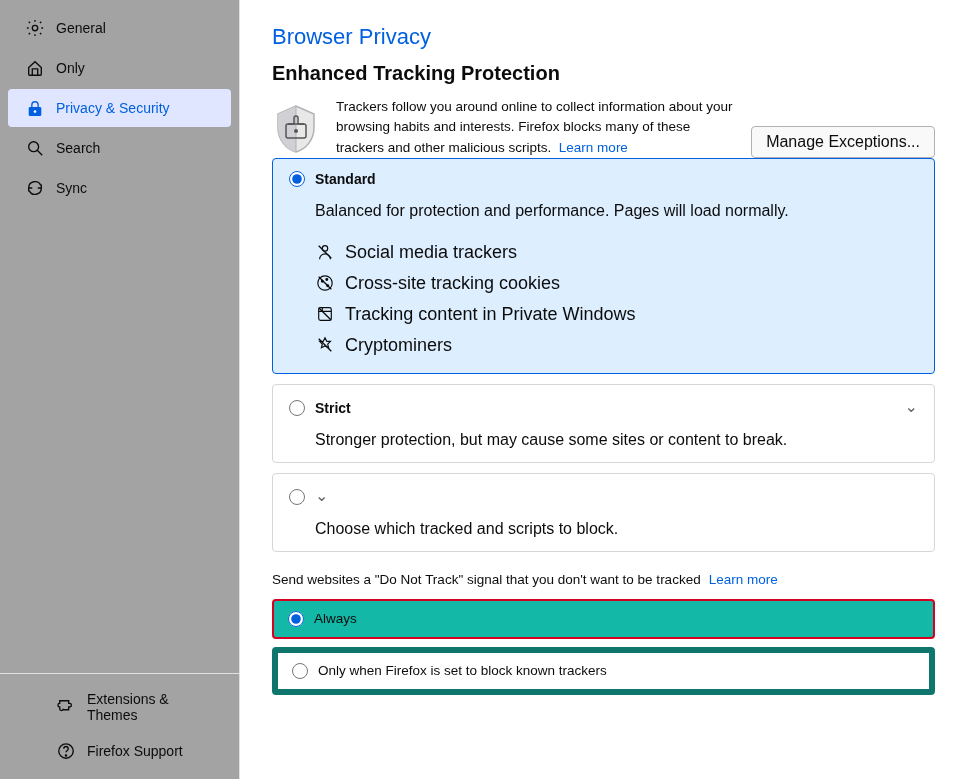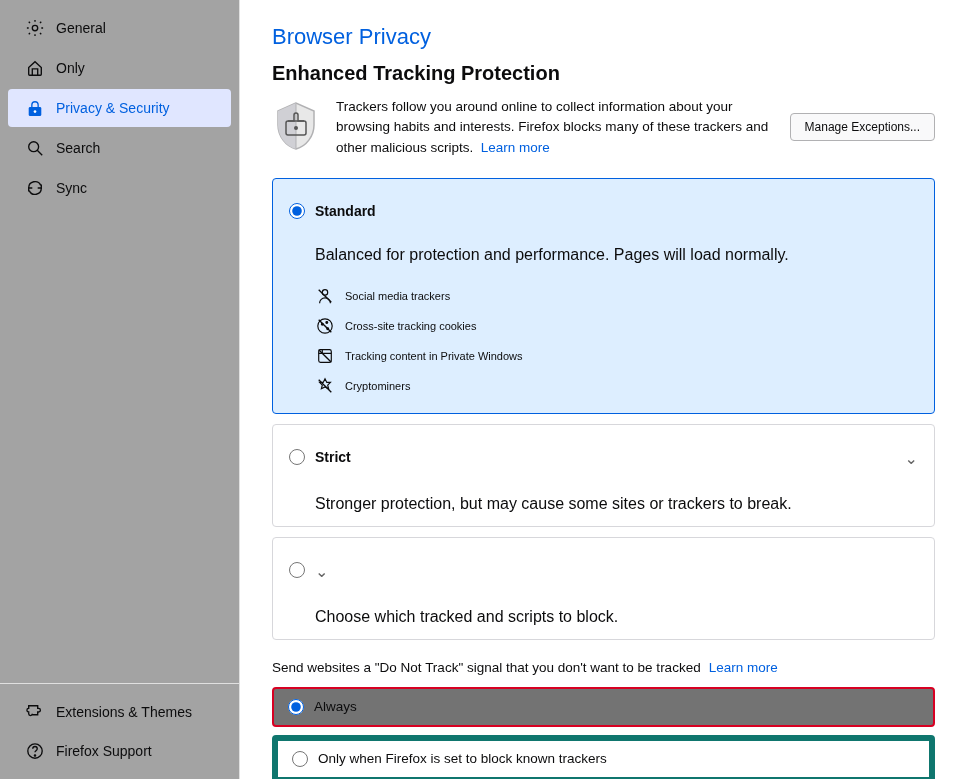--- a/index.html
+++ b/index.html
@@ -43,20 +43,21 @@
       margin-right: 10px;
       display: flex;
       align-items: center;
       justify-content: center;
       flex-shrink: 0;
     }
     .sidebar-divider { flex: 1; }
     .sidebar-bottom {
       border-top: 1px solid #e0e0e0;
       padding-top: 8px;
+      padding-left: 31px;
     }
 
     
     .main {
       flex: 1;
       overflow-y: auto;
       padding: 24px 32px;
       background: #fff;
     }
 
@@ -68,23 +69,22 @@
     }
 
     .section-title {
       font-size: 20px;
       font-weight: 600;
       margin-bottom: 12px;
     }
 
     .tracking-desc {
       display: flex;
-      align-items: center;
+      align-items: flex-end;
       gap: 16px;
-      margin-bottom: 20px;
     }
 
     .shield-icon-wrap {
       width: 48px;
       height: 56px;
       flex-shrink: 0;
       display: flex;
       align-items: center;
       justify-content: center;
     }
@@ -99,42 +99,42 @@
       color: #0060df;
       text-decoration: none;
     }
 
     .manage-btn {
       padding: 6px 14px;
       border: 1px solid #b1b1b3;
       background: #f9f9fa;
       border-radius: 4px;
       cursor: pointer;
-      font-size: 12px;
+      font-size: 16px;
       white-space: nowrap;
       color: #0c0c0d;
       flex-shrink: 0;
     }
 
     
     .option-card {
       border: 1px solid #d7d7db;
       border-radius: 4px;
       margin-bottom: 10px;
       overflow: hidden;
     }
     .option-card.selected {
       background: #ddeeff;
       border-color: #0060df;
     }
 
     .option-header {
       display: flex;
-      align-items: flex-start;
-      padding: 24px 16px;
+      align-items: flex-end;
+      padding: 12px 16px;
     }
     .option-header input[type="radio"] {
       margin-right: 10px;
       width: 16px;
       height: 16px;
       cursor: pointer;
       accent-color: #0060df;
     }
     .option-label {
       font-weight: 600;
@@ -155,21 +155,21 @@
 
     .option-features {
       padding: 4px 16px 12px 42px;
       list-style: none;
     }
     .option-features li {
       display: flex;
       align-items: center;
       gap: 10px;
       padding: 5px 0;
-      font-size: 11px;
+      font-size: 18px;
       color: #0c0c0d;
     }
     .feature-icon {
       width: 20px;
       height: 20px;
       display: flex;
       align-items: center;
       justify-content: center;
       flex-shrink: 0;
     }
@@ -196,21 +196,21 @@
       align-items: center;
       padding: 10px 14px;
       border: 6px solid #0f766e;
       border-radius: 4px;
       margin-bottom: 8px;
       font-size: 13.5px;
       gap: 10px;
     }
     .dnt-option.selected {
       border: 2px solid #d70022;
-      background: #737373;
+      background: #14b8a6;
     }
     .dnt-option input[type="radio"] {
       width: 16px;
       height: 16px;
       cursor: pointer;
       accent-color: #0060df;
     }
 
     
     .shield-svg {
@@ -373,21 +373,21 @@
       </li>
     </ul>
   </div>
 
   <div class="option-card">
     <div class="option-header">
       <input type="radio" name="protection" style="">
       <span class="option-label">Strict</span>
       <span class="option-expand">⌄</span>
     </div>
-    <div class="option-desc">Stronger protection, but may cause some sites or trackers to break.</div>
+    <div class="option-desc">Stronger protection, but may cause some sites or content to break.</div>
   </div>
 
   <div class="option-card">
     <div class="option-header">
       <input type="radio" name="protection" style="">
       <span class="option-expand">⌄</span>
     </div>
     <div class="option-desc">Choose which tracked and scripts to block.</div>
   </div>
 

